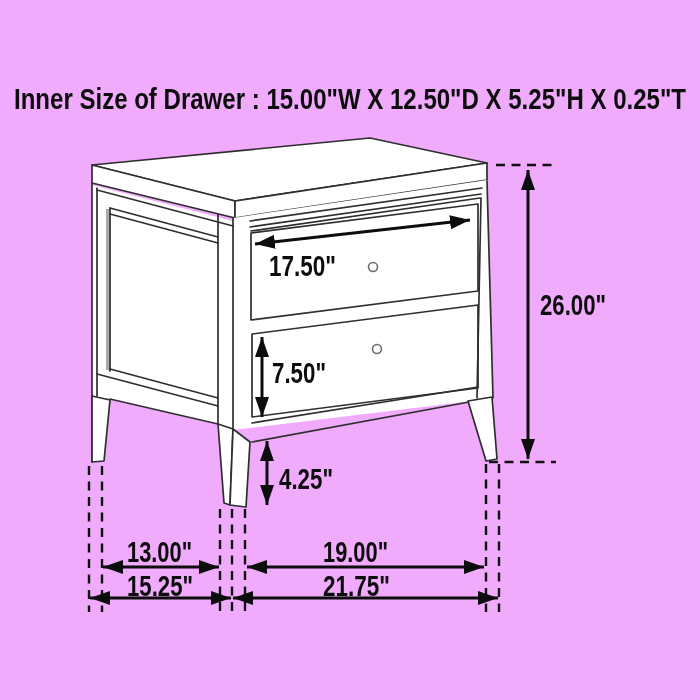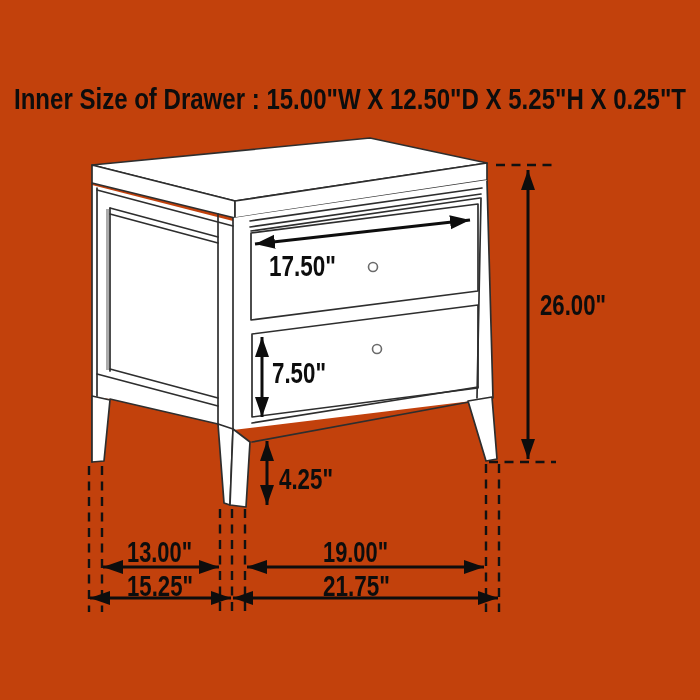--- a/index.html
+++ b/index.html
@@ -8,21 +8,21 @@
     background: #ffffff;
     width: 700px;
     height: 700px;
     overflow: hidden;
     font-family: "Liberation Sans", sans-serif;
   }
   .canvas {
     position: relative;
     width: 700px;
     height: 700px;
-    background: #c2410c;
+    background: #f0abfc;
   }
   svg text {
     font-family: "Liberation Sans", sans-serif;
     font-weight: bold;
     fill: #0d0d0d;
   }
   .furn {
     stroke: #2e2e2e;
     stroke-width: 1.7;
     fill: none;

